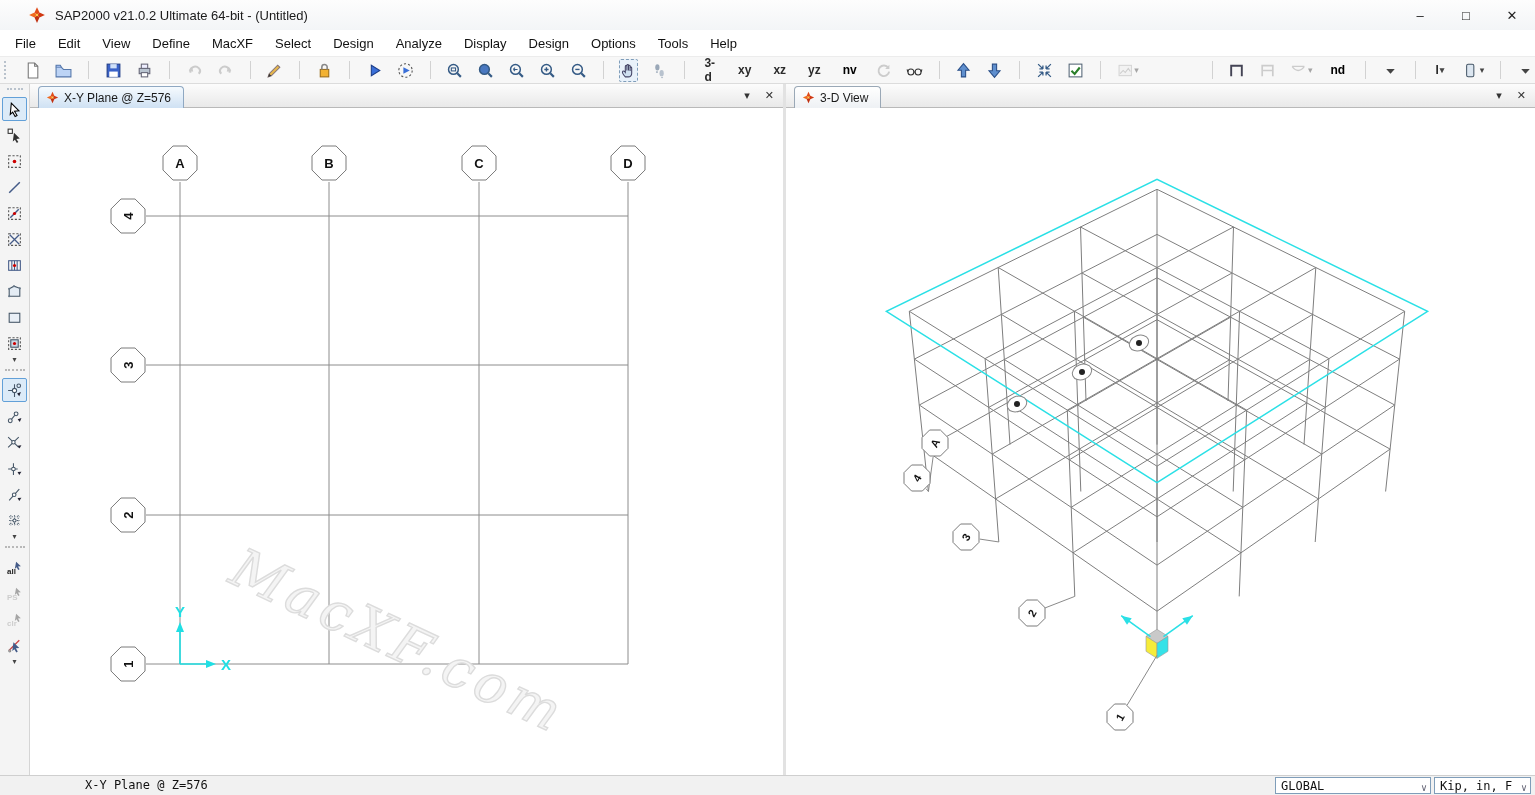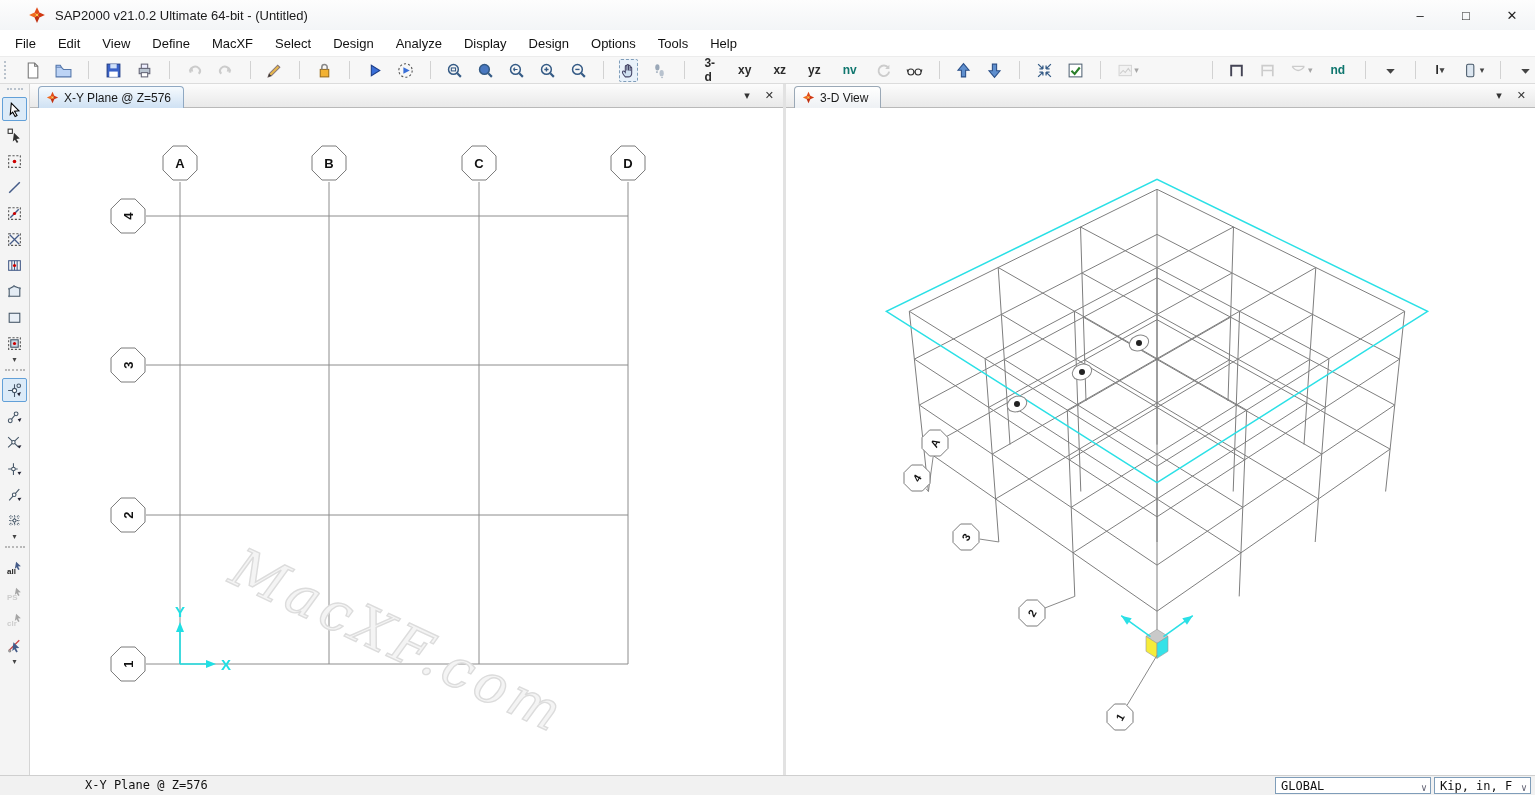--- a/index.html
+++ b/index.html
@@ -19,21 +19,21 @@
   .menu-item { padding:4px 11px; font-size:13px; color:#111; cursor:default; }
 
   
   #toolbar { position:absolute; left:0; top:57px; right:0; height:27px; background:#f7f7f7; border-bottom:1px solid #dcdcdc; display:flex; align-items:center; padding-left:3px;gap:12px; }
   .tb-grip { width:4px; height:18px; border-left:2px dotted #b9c2cc; margin:0 4px 0 1px; }
   .tb-btn { width:24px; height:23px; display:flex; align-items:center; justify-content:center; border:1px solid transparent; border-radius:2px; position:relative; }
   .tb-btn svg { width:17px; height:17px; }
   .tb-btn.disabled { filter:grayscale(1); opacity:.45; }
   .tb-btn.active { border:1px dashed #7f9db9; background:#e8f1fa; }
   .tb-label { font-size:12px; font-weight:bold; color:#2b2b2b; width:auto; padding:0 4px; }
-  .tb-label.disabled { color:#0f766e; filter:none; opacity:1; }
+  .tb-label.disabled { color:#000000; filter:none; opacity:1; }
   .tb-sep { width:1px; height:18px; background:#d2d2d2; margin:0 3px; }
   .tb-caret { font-size:9px; color:#444; margin-left:1px; }
   .tb-gap { width:70px; }
 
   
   #sidebar { position:absolute; left:0; top:84px; width:30px; bottom:20px; background:#f4f4f4; border-right:1px solid #d5d5d5; display:flex; flex-direction:column; align-items:center; padding-top:4px; }
   .sb-grip { width:16px; height:5px; border-top:2px dotted #b9c2cc; margin-bottom:3px; }
   .sb-btn { width:25px; height:24px; display:flex; align-items:center; justify-content:center; border:1px solid transparent; border-radius:2px; margin:1px 0; }
   .sb-btn svg { width:17px; height:17px; }
   .sb-btn.selected { border:1px solid #62a0d8; background:#dcebf8; }

